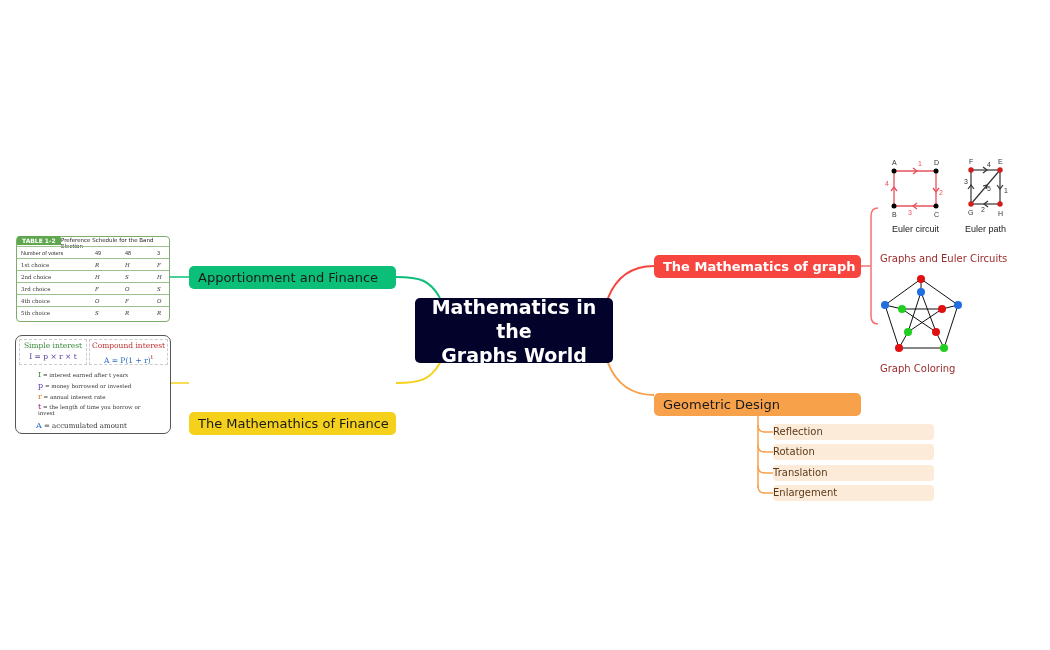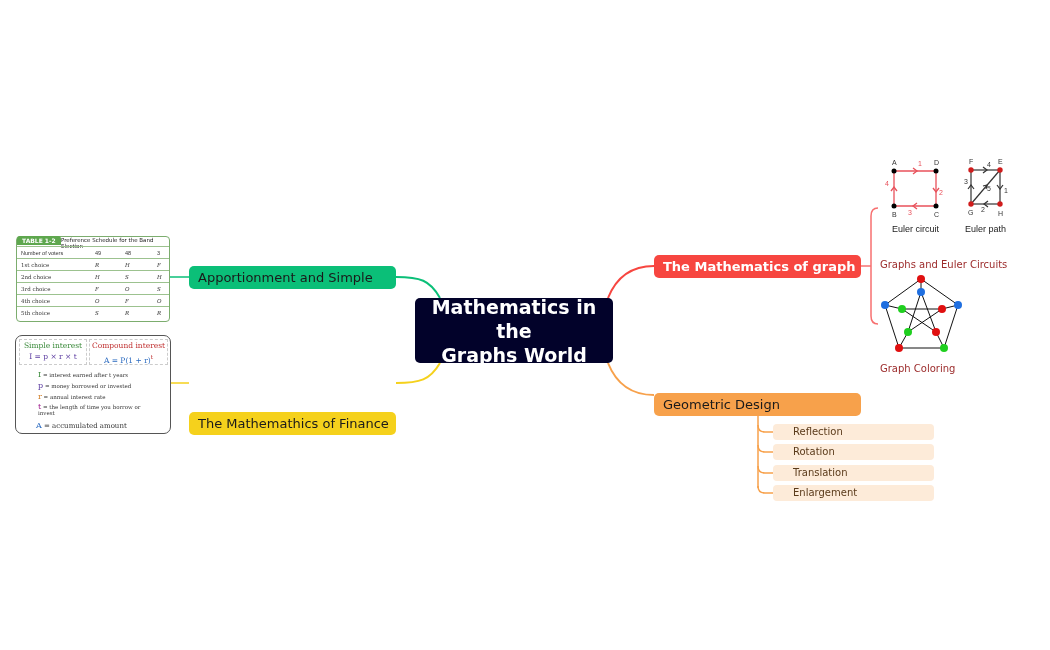--- a/index.html
+++ b/index.html
@@ -9,21 +9,21 @@
   .central {
     left:415px; top:298px; width:198px; height:65px; background:#02022a; border-radius:5px;
     color:#fff; font-size:19px; font-weight:600; text-align:center; line-height:24px;
     display:flex; align-items:center; justify-content:center; flex-direction:column;
   }
   .topic { height:23px; border-radius:5px; font-size:13px; line-height:23px; padding-left:9px; box-sizing:border-box; }
   .t-apport { left:189px; top:266px; width:207px; background:#0bbf78; color:#1a1a1a; }
   .t-finance { left:189px; top:372px; width:207px; background:#f5d11c; color:#1a1a1a;margin-top:40px; }
   .t-graph { left:654px; top:255px; width:207px; background:#f74640; color:#fff; font-weight:600; }
   .t-geo { left:654px; top:384px; width:207px; background:#f7a14b; color:#1a1a1a;margin-top:9px; }
-  .sub { left:773px; width:161px; height:16px; background:#fdebd9; border-radius:4px; font-size:10px; color:#5a3a1a; line-height:16px; padding-left:20px; box-sizing:border-box; }
+  .sub { left:773px; width:161px; height:16px; background:#fdebd9; border-radius:4px; font-size:10px; color:#5a3a1a; line-height:16px; padding-left:0; box-sizing:border-box; }
   .lbl-red { font-size:10px; color:#9c2b2b; }
   
   .tbl { left:16px; top:236px; width:152px; height:84px; border:1px solid #7cad6e; border-radius:4px; background:#fff; font-family:"DejaVu Serif", serif; }
   .tbl-head { position:absolute; left:0; top:-1px; background:#5ea74e; color:#fff; font-size:6px; font-weight:bold; padding:1px 5px; border-radius:3px 3px 0 0; font-family:"DejaVu Sans", sans-serif; }
   .tbl-title { position:absolute; left:44px; top:0px; font-size:5.5px; color:#222; font-family:"DejaVu Sans", sans-serif; }
   .tbl-row { position:absolute; left:0; width:152px; height:12px; border-top:1px solid #9cc28f; font-size:5.5px; color:#333; line-height:12px; }
   .tbl-row span { position:absolute; }
   .c0 { left:4px; } .c1 { left:78px; } .c2 { left:108px; } .c3 { left:140px; }
   .ital { font-style:italic; }
   
@@ -55,21 +55,21 @@
   <path d="M758,445 Q758,452 765,452 L773,452" stroke="#f7a14b" stroke-width="1.5" fill="none"></path>
   <path d="M758,466 Q758,473 765,473 L773,473" stroke="#f7a14b" stroke-width="1.5" fill="none"></path>
   <path d="M758,486 Q758,493 765,493 L773,493" stroke="#f7a14b" stroke-width="1.5" fill="none"></path>
 </svg>
 
 <div class="abs central">
   <div>Mathematics in the</div>
   <div>Graphs World</div>
 </div>
 
-<div class="abs topic t-apport">Apportionment and Simple</div>
+<div class="abs topic t-apport">Apportionment and Finance</div>
 <div class="abs topic t-finance">The Mathemathics of Finance</div>
 <div class="abs topic t-graph">The Mathematics of graph</div>
 <div class="abs topic t-geo">Geometric Design</div>
 
 <div class="abs sub" style="top:424px;">Reflection</div>
 <div class="abs sub" style="top:444px;">Rotation</div>
 <div class="abs sub" style="top:465px;">Translation</div>
 <div class="abs sub" style="top:485px;">Enlargement</div>
 
 <svg class="abs" style="left:880px;top:155px;" width="70" height="80">
@@ -128,21 +128,21 @@
     <text x="38" y="61">H</text>
     <text x="27" y="12">4</text>
     <text x="44" y="38">1</text>
     <text x="21" y="57">2</text>
     <text x="4" y="29">3</text>
     <text x="27" y="36">5</text>
   </g>
 </svg>
 <div class="abs" style="left:965px;top:224px;font-size:9px;color:#222;font-family:'Liberation Sans',sans-serif;">Euler path</div>
 
-<div class="abs lbl-red" style="left:880px;top:259px;">Graphs and Euler Circuits</div>
+<div class="abs lbl-red" style="left:880px;top:253px;">Graphs and Euler Circuits</div>
 
 <svg class="abs" style="left:878px;top:272px;" width="90" height="85">
   <g stroke="#111" stroke-width="1" fill="none">
     <polygon points="43,7 80,33 66,76 21,76 7,33"></polygon>
     <line x1="43" y1="7" x2="43" y2="20"></line>
     <line x1="80" y1="33" x2="64" y2="37"></line>
     <line x1="66" y1="76" x2="58" y2="60"></line>
     <line x1="21" y1="76" x2="30" y2="60"></line>
     <line x1="7" y1="33" x2="24" y2="37"></line>
     <line x1="43" y1="20" x2="30" y2="60"></line>

